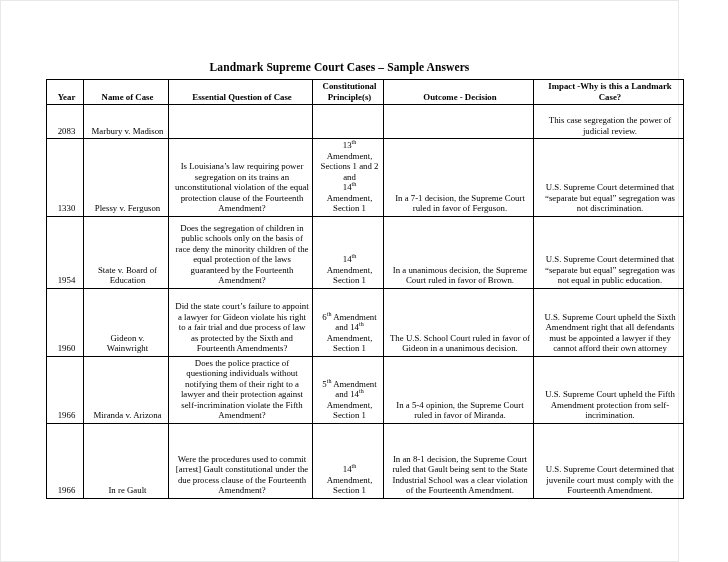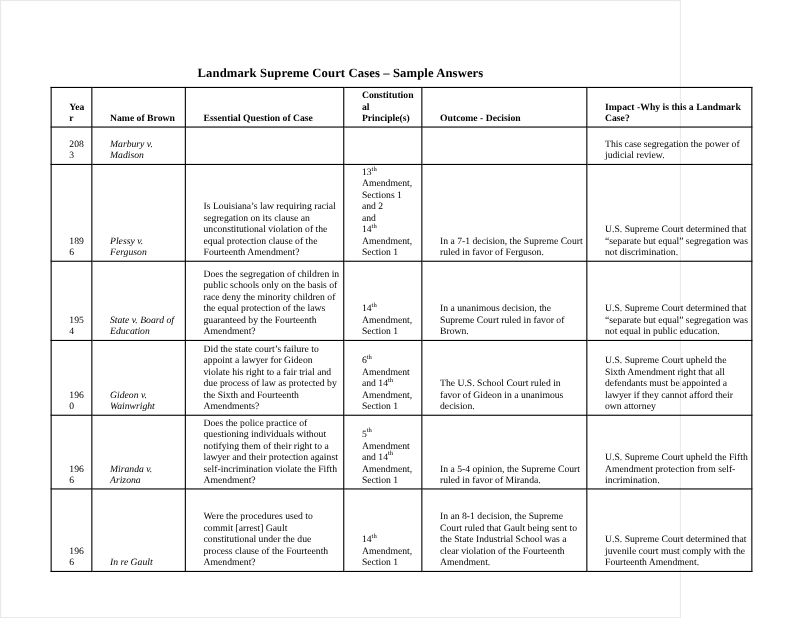--- a/index.html
+++ b/index.html
@@ -5,21 +5,21 @@
   * { margin: 0; padding: 0; box-sizing: border-box; }
   html, body { background: #ffffff; }
   body {
     width: 728px;
     height: 562px;
     font-family: "Liberation Serif", serif;
     color: #000;
     overflow: hidden;
   }
   .page {
-    width: 619px;
+    width: 679px;
     height: 562px;
     background: #fff;
     border: 1px solid #e8e8e8;
     padding-top: 60px;
   }
   .doc-title {
     font-size: 11.5px;
     font-weight: bold;
     text-align: center;
     margin-bottom: 6px;
@@ -28,29 +28,29 @@
   table.cases {
     border-collapse: collapse;
     table-layout: fixed;
     margin-left: 45px;
     width: 637px;
   }
   table.cases th,
   table.cases td {
     border: 1px solid #000;
     vertical-align: bottom;
-    text-align: left;
-    padding: 1px 3px 2px 16px;
+    text-align: center;
+    padding: 1px 3px 2px 6px;
     font-size: 8.8px;
     line-height: 10.5px;
     font-weight: normal;
     word-wrap: break-word;
   }
   table.cases th { font-weight: bold; }
-  td.case-name { font-style: italic; }
+  td.case-name { }
   td.principles { white-space: pre-line; }
   sup { font-size: 6px; line-height: 0; vertical-align: super; }
   tr.hdr { height: 24px; }
   tr.r0 { height: 34px; }
   tr.r1 { height: 75px; }
   tr.r2 { height: 72px; }
   tr.r3 { height: 68px; }
   tr.r4 { height: 64px; }
   tr.r5 { height: 75px; }
 </style>
@@ -65,40 +65,40 @@
       <col style="width:37px">
       <col style="width:85px">
       <col style="width:144px">
       <col style="width:71px">
       <col style="width:150px">
       <col style="width:150px">
     </colgroup>
     <thead>
       <tr class="hdr">
         <th>Year</th>
-        <th>Name of Brown</th>
+        <th>Name of Case</th>
         <th>Essential Question of Case</th>
         <th>Constitutional Principle(s)</th>
         <th>Outcome - Decision</th>
         <th>Impact -Why is this a Landmark Case?</th>
       </tr>
     </thead>
     <tbody>
       <tr class="r0">
         <td>2083</td>
         <td class="case-name">Marbury v. Madison</td>
         <td></td>
         <td class="principles"></td>
         <td></td>
         <td>This case segregation the power of judicial review.</td>
       </tr>
       <tr class="r1">
-        <td>1896</td>
+        <td>1330</td>
         <td class="case-name">Plessy v. Ferguson</td>
-        <td>Is Louisiana’s law requiring racial segregation on its clause an unconstitutional violation of the equal protection clause of the Fourteenth Amendment?</td>
+        <td>Is Louisiana’s law requiring power segregation on its trains an unconstitutional violation of the equal protection clause of the Fourteenth Amendment?</td>
         <td class="principles">13<sup>th</sup>
 Amendment,
 Sections 1 and 2
 and
 14<sup>th</sup>
 Amendment,
 Section 1</td>
         <td>In a 7-1 decision, the Supreme Court ruled in favor of Ferguson.</td>
         <td>U.S. Supreme Court determined that “separate but equal” segregation was not discrimination.</td>
       </tr>

